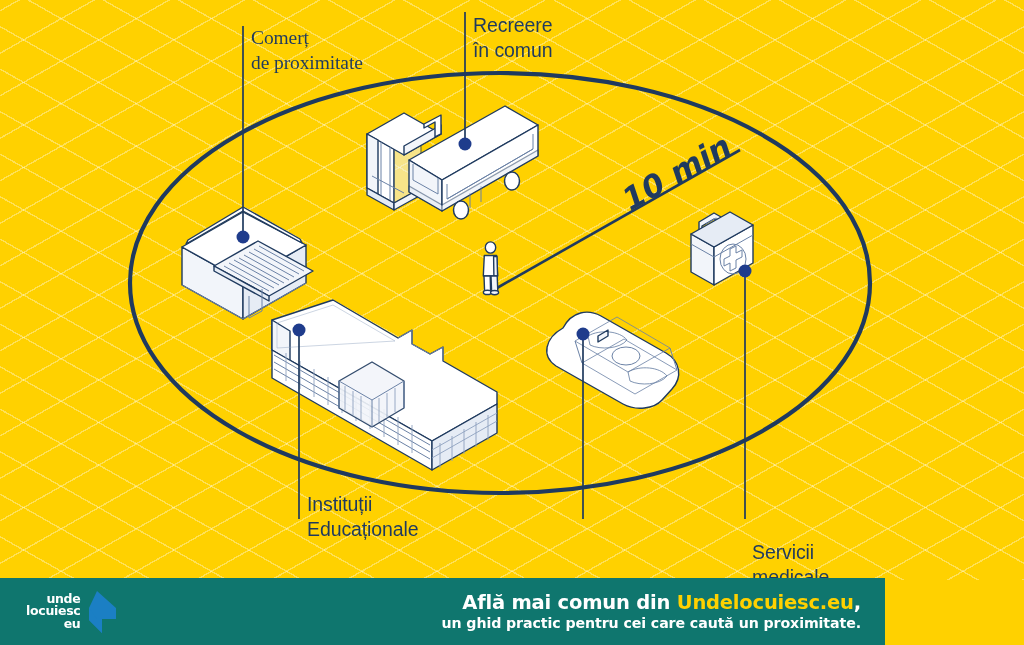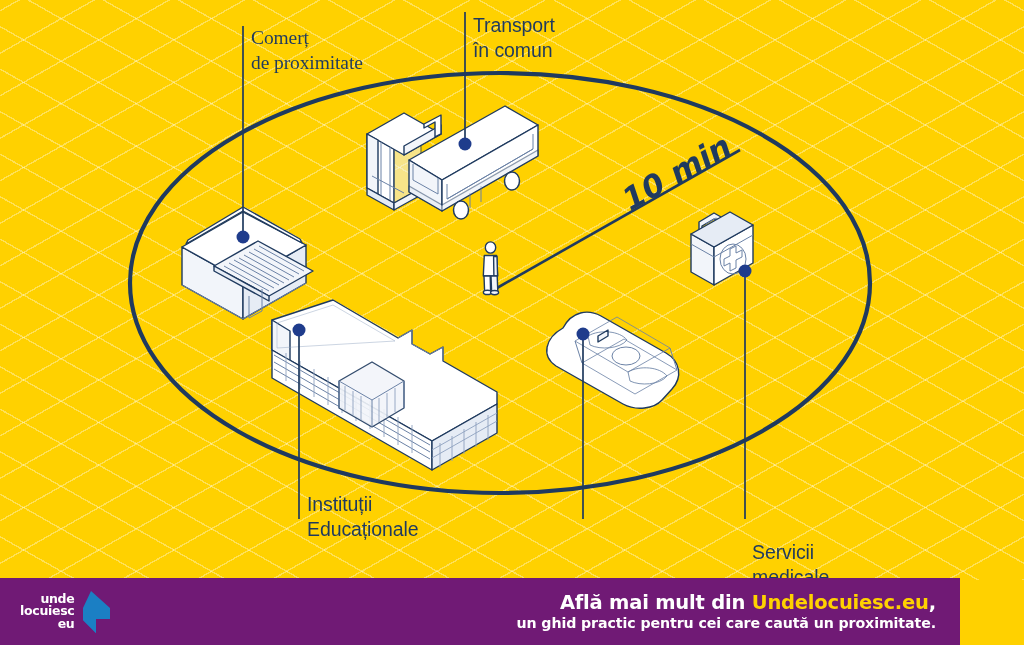--- a/index.html
+++ b/index.html
@@ -54,28 +54,28 @@
     line-height: 25px;
     white-space: pre;
     letter-spacing: -0.1px;
   }
 
   
   #footer {
     position: absolute;
     left: 0;
     top: 578px;
-    width: 960px;
+    width: 885px;
     height: 67px;
-    background: #701a75;
+    background: #0f766e;
     display: flex;
     align-items: center;
     justify-content: space-between;
     box-sizing: border-box;
-    padding: 0 16px 0 20px;
+    padding: 0 16px 0 26px;
   }
   #brand-logo {
     display: flex;
     align-items: center;
     height: 48px;
   }
   #logo-wordmark {
     display: flex;
     flex-direction: column;
     align-items: flex-end;
@@ -350,21 +350,21 @@
       <circle class="dot" cx="745" cy="271" r="6.5"></circle>
     </g>
 
     <g transform="translate(682,182) rotate(-29.5)">
       <text id="radius-text" x="0" y="0" text-anchor="middle" font-family="'DejaVu Sans', sans-serif" font-size="31" font-weight="bold" font-style="italic" fill="#1F3A5F">10 min</text>
     </g>
   </svg>
 
   <div class="label" style="left:251px; top:25px;font-family:Liberation Serif, serif;"><span>Comerț</span><br><span>de proximitate</span></div>
 
-  <div class="label" style="left:473px; top:13px;"><span>Transport</span><br><span>în comun</span></div>
+  <div class="label" style="left:473px; top:13px;"><span>Recreere</span><br><span>în comun</span></div>
 
   <div class="label" style="left:307px; top:492px;"><span>Instituții</span><br><span>Educaționale</span></div>
 
 
   <div class="label" style="left:752px; top:540px;"><span>Servicii</span><br><span>medicale</span></div>
 
   <div id="footer">
 
     <div id="brand-logo">
       <div id="logo-wordmark">
@@ -372,19 +372,19 @@
         <span>locuiesc</span>
         <span>eu</span>
       </div>
       <svg width="42" height="46" viewBox="0 0 42 46" style="margin-left:-4px;">
         <path d="M21 2 L40 19 L40 30 L26 30 L26 44 L13 31 L13 19 Z" fill="#1B7FC4"></path>
         <path d="M13 19 L13 31 L26 44 L26 30 L21 30 Z" fill="#1B7FC4"></path>
       </svg>
     </div>
 
     <div id="footer-copy">
-      <div id="footer-line1"><span>Află mai mult din </span><a class="accent" href="#" style="text-decoration:none;">Undelocuiesc.eu</a><span>,</span></div>
+      <div id="footer-line1"><span>Află mai comun din </span><a class="accent" href="#" style="text-decoration:none;">Undelocuiesc.eu</a><span>,</span></div>
       <div id="footer-line2">un ghid practic pentru cei care caută un proximitate.</div>
     </div>
 
   </div>
 
 </div>
 
 </body></html>

